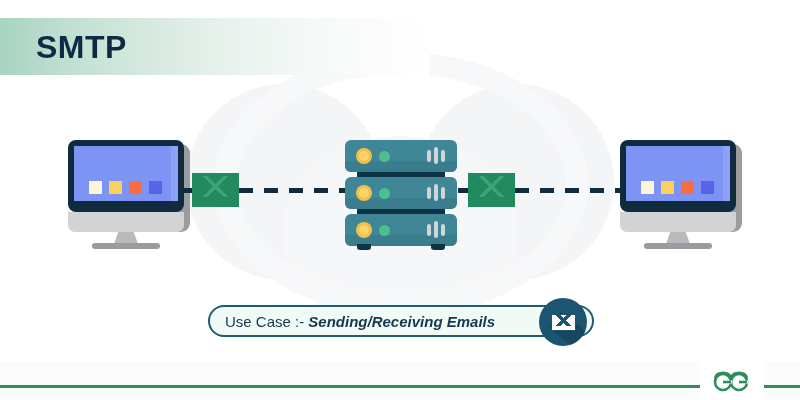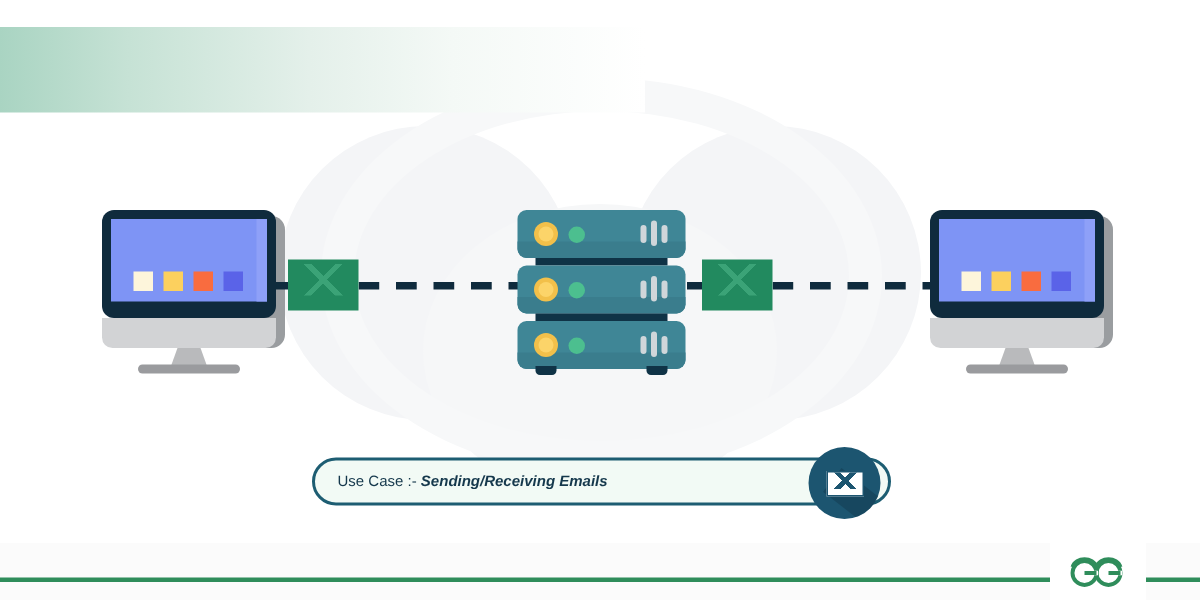--- a/index.html
+++ b/index.html
@@ -224,21 +224,21 @@
     width: 386px; height: 32px;
     border: 2px solid #1d5d72;
     border-radius: 16px;
     background: #f2faf5;
     display: flex;
     align-items: center;
     box-sizing: border-box;
     padding-left: 15px;
   }
   .usecase-text {
-    font-size: 10px;
+    font-size: 15px;
     color: #15384c;
     white-space: nowrap;
     text-align: right;
   }
   .usecase-em {
     font-style: italic;
     font-weight: bold;
   }
   .usecase-badge {
     position: absolute;
@@ -302,20 +302,21 @@
 <div class="canvas">
 
   <div class="bg-watermarks">
     <div class="blob blob-a"></div>
     <div class="blob blob-b"></div>
     <div class="blob blob-c"></div>
     <div class="blob-ring"></div>
   </div>
 
   <div class="header-band"></div>
+  <div class="header-title">SMTP</div>
 
   <div class="monitor monitor-left">
     <div class="mon-shadow"></div>
     <div class="mon-bezel">
       <div class="mon-screen">
         <div class="mon-screen-glow"></div>
         <div class="mon-icons">
           <div class="mon-icon" style="background:#fdf5db"></div>
           <div class="mon-icon" style="background:#fcd05e"></div>
           <div class="mon-icon" style="background:#f96c3f"></div>

